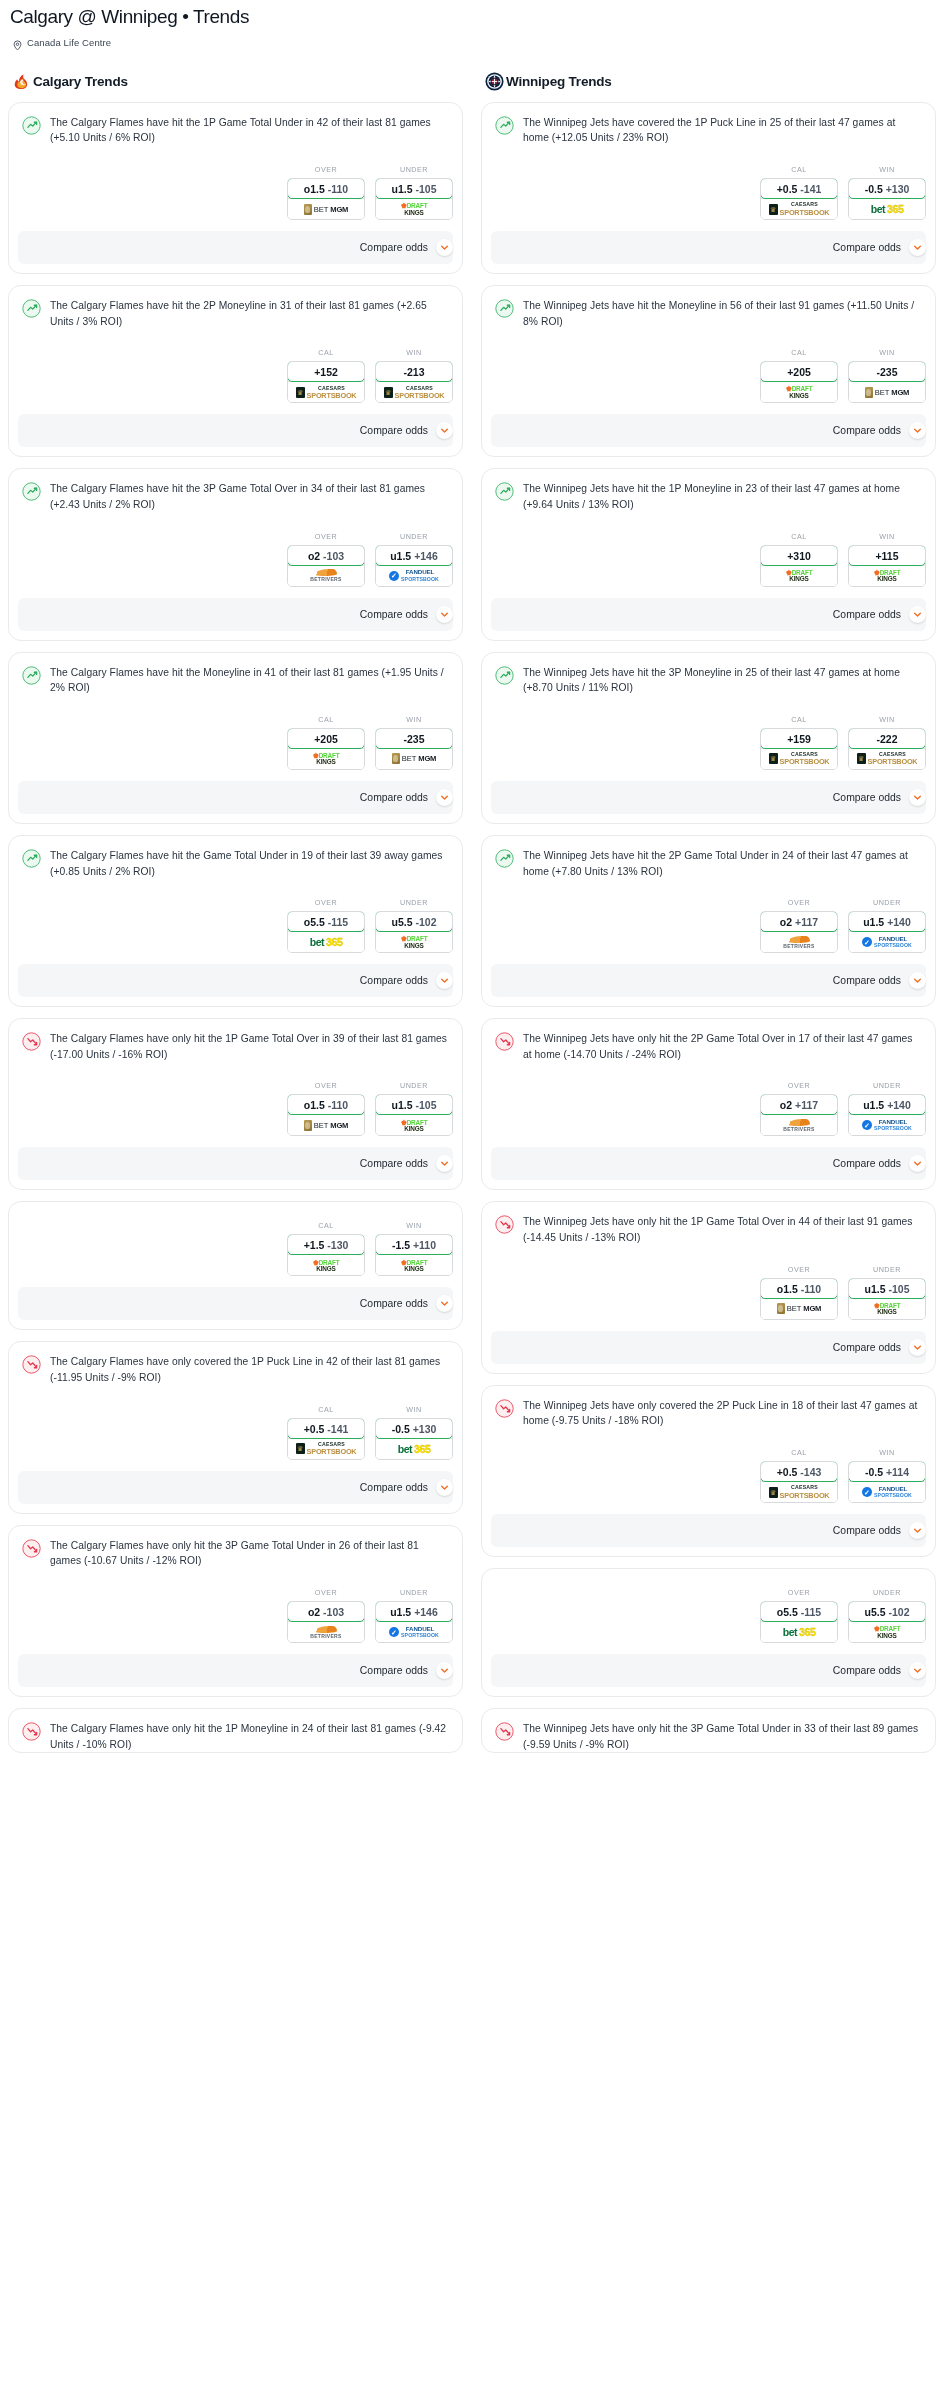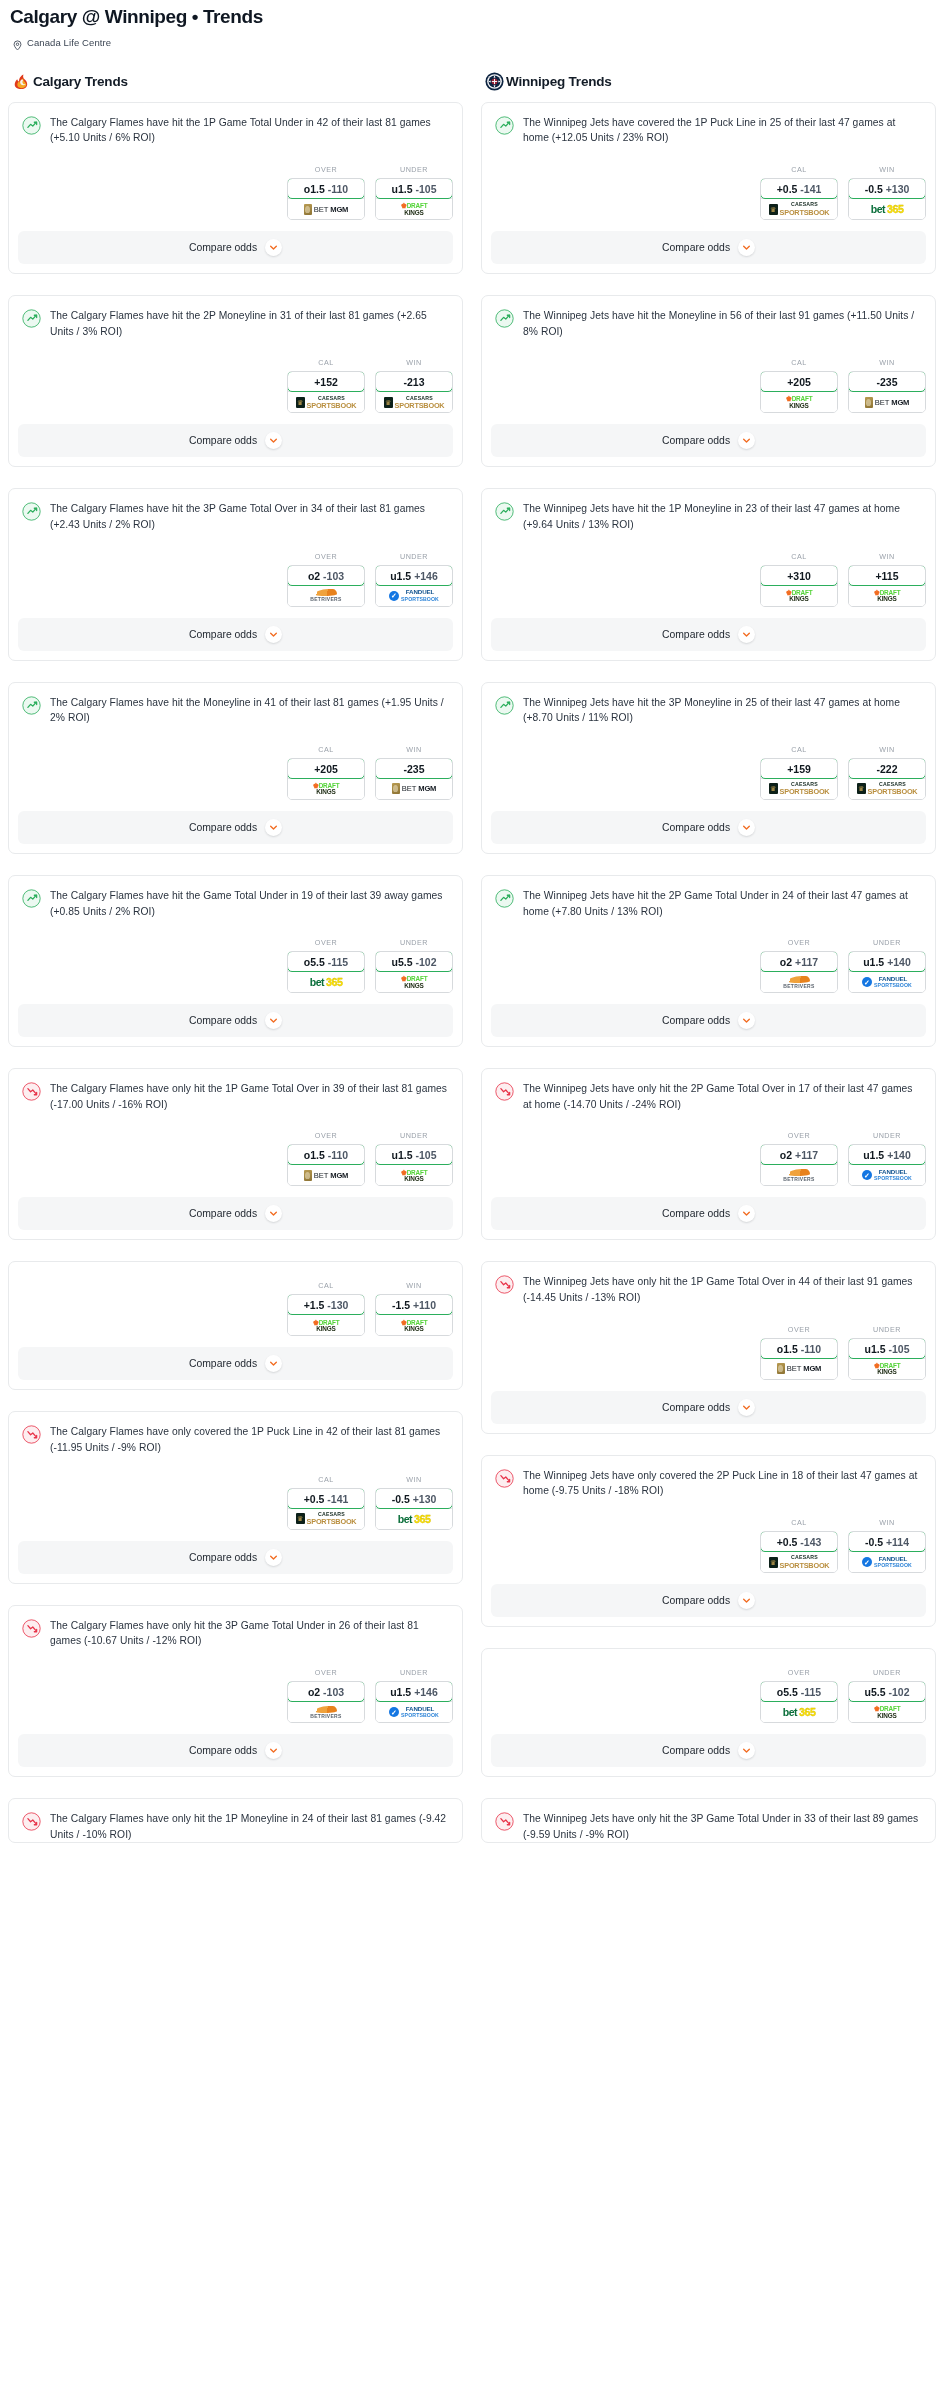--- a/index.html
+++ b/index.html
@@ -10,21 +10,21 @@
     font-family: "Liberation Sans", sans-serif;
     color: #18202a;
     -webkit-font-smoothing: antialiased;
   }
   .page { padding: 0 8px; }
 
   
   .page-header { padding: 6px 0 0 2px; }
   .page-title {
     font-size: 19px;
-    font-weight: bold;
+    font-weight: normal;
     letter-spacing: -0.4px;
     color: #0f1722;
     margin: 0;
     line-height: 1.2;
   }
   .venue-row {
     display: flex;
     align-items: center;
     gap: 4px;
     margin-top: 8px;
@@ -53,23 +53,23 @@
   .col-header-title {
     font-size: 13.5px;
     font-weight: bold;
     letter-spacing: -0.2px;
     color: #131c27;
   }
 
   
   .trend-card {
     border: 1px solid #e8eaec;
-    border-radius: 7px;
+    border-radius: 13px;
     background: #fff;
-    margin-bottom: 21px;
+    margin-bottom: 11px;
     overflow: hidden;
   }
   .trend-body { padding: 12px 13px 0 13px; }
   .trend-head { display: flex; gap: 9px; align-items: flex-start; }
   .trend-icon { width: 19px; height: 19px; flex: 0 0 auto; margin-top: 1px; }
   .trend-text {
     font-size: 10.3px;
     line-height: 1.52;
     color: #2a333f;
     letter-spacing: 0.05px;
@@ -171,21 +171,21 @@
   .bk-rivers .rv-txt { font-size: 5px; font-weight: bold; color: #5c656f; letter-spacing: 0.3px; margin-top:1px;}
 
   
   .compare-bar {
     margin: 0 9px 9px 9px;
     background: #f5f6f7;
     border-radius: 6px;
     height: 33px;
     display: flex;
     align-items: center;
-    justify-content: center;
+    justify-content: flex-end;
     gap: 8px;
     cursor: pointer;
   }
   .compare-label { font-size: 10.4px; color: #1d242d; }
   .chev-circle {
     width: 17px; height: 17px; border-radius: 50%;
     background: #fff;
     display: flex; align-items: center; justify-content: center;
     box-shadow: 0 1px 2px rgba(20,25,35,.14);
   }

